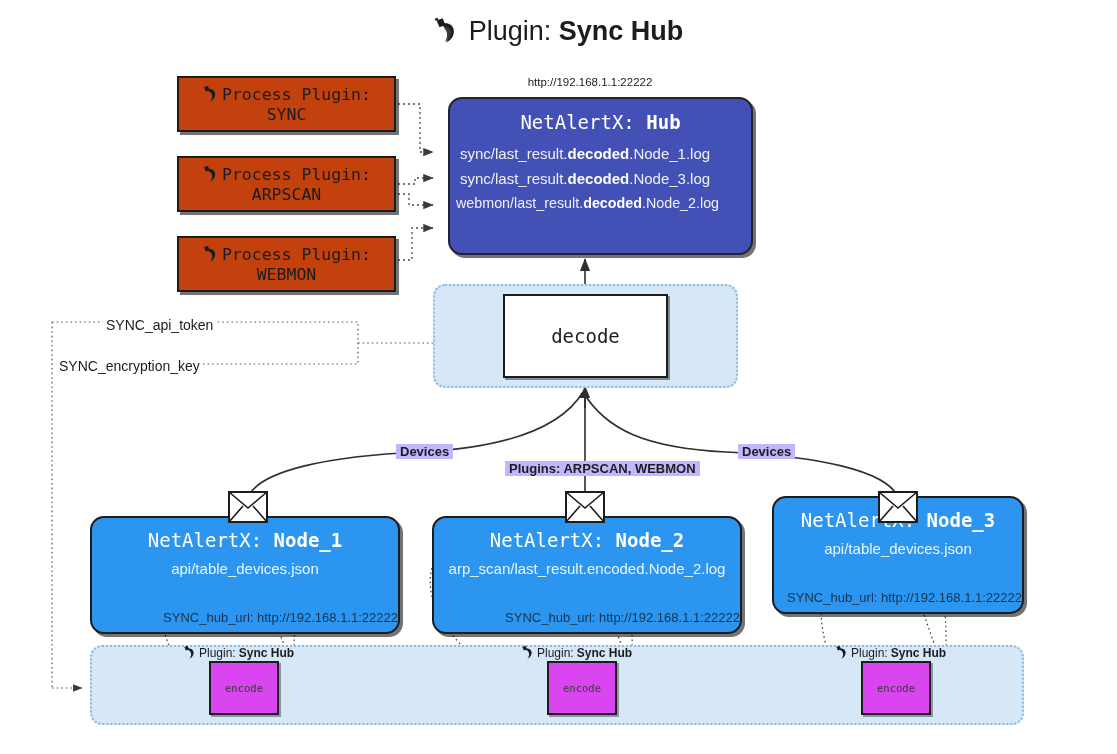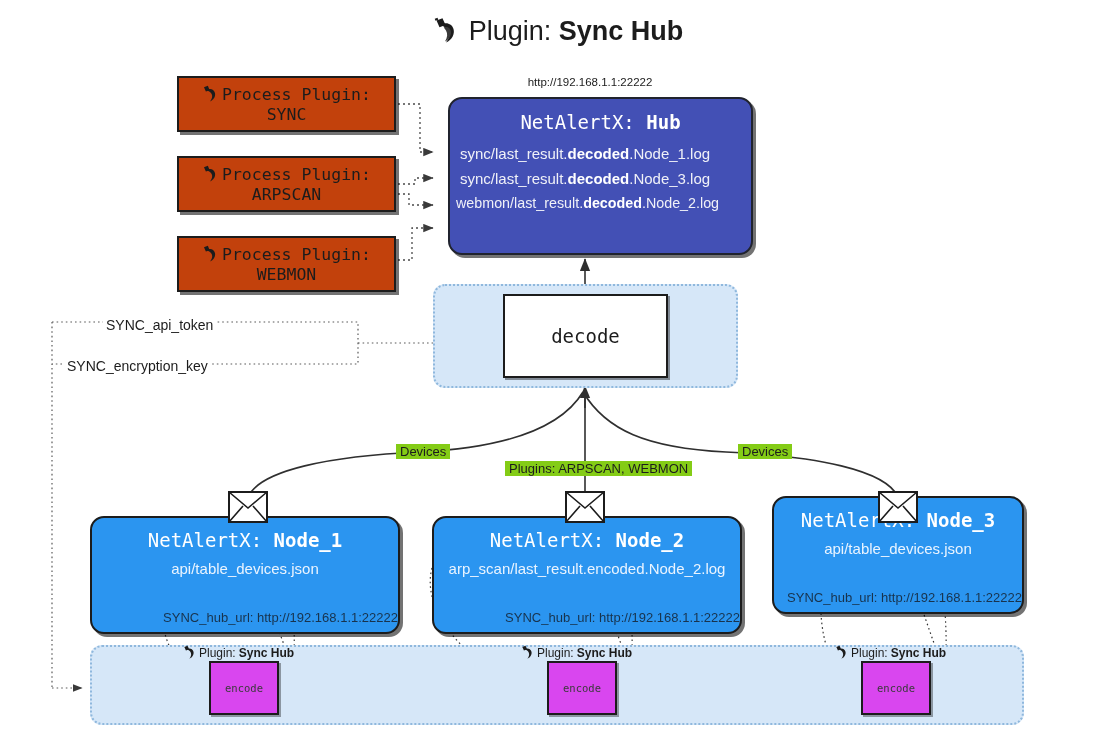--- a/index.html
+++ b/index.html
@@ -63,24 +63,24 @@
   #decode{
     left:503px;top:294px;width:165px;height:84px;background:#fff;
     border:2px solid #1c1c1c;box-shadow:2px 2px 0 rgba(0,0,0,.4);
     display:flex;align-items:center;justify-content:center;
     font-family:"DejaVu Sans Mono",monospace;font-size:19px;color:#1c1c1c;
   }
 
   
   .tok{position:absolute;font-size:14px;color:#1c1c1c;background:#fff;padding:0 3px;white-space:nowrap;}
   #tok1{left:103px;top:317px;}
-  #tok2{left:64px;top:358px;}
-
-  
-  .elabel{position:absolute;font-size:13px;color:#1c1c1c;background:#84cc16;padding:0 4px;white-space:nowrap;}
+  #tok2{left:56px;top:358px;}
+
+  
+  .elabel{position:absolute;font-size:13px;color:#1c1c1c;background:#c4b5fd;padding:0 4px;white-space:nowrap;font-weight:bold;}
   #lbl-dev-l{left:396px;top:444px;}
   #lbl-dev-r{left:738px;top:444px;}
   #lbl-plugins{left:505px;top:461px;}
 
   
   .node{
     height:118px;background:#2b95f0;border:2px solid #1c1c1c;border-radius:14px;
     box-shadow:3px 3px 0 rgba(0,0,0,.55);
   }
   .node .ntitle{

